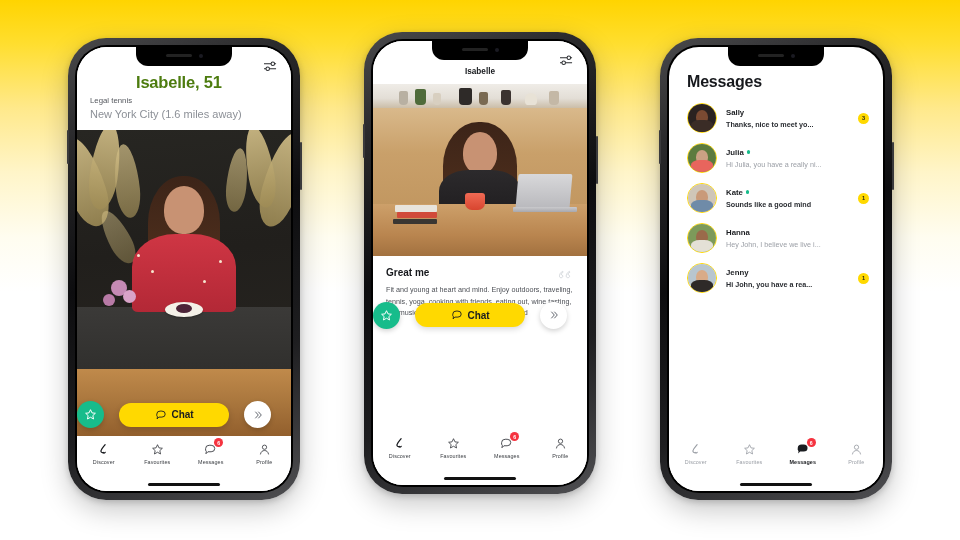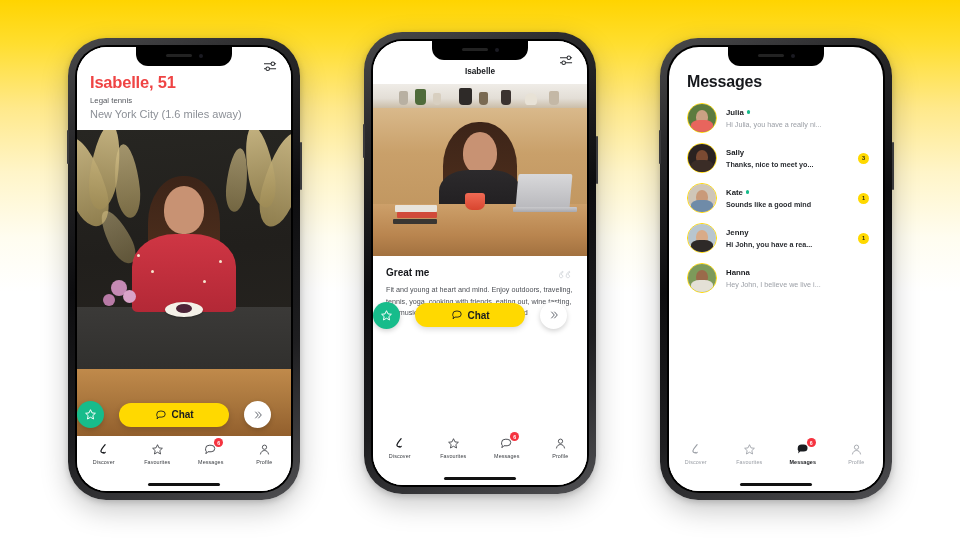--- a/index.html
+++ b/index.html
@@ -69,22 +69,23 @@
     position: relative;
     flex: 0 0 auto;
     background: #fff;
     z-index: 20;
   }
   .filter-icon {
     position: absolute; right: 13px; top: 12px;
     width: 15px; height: 13px;
   }
   .profile-name {
-    font-size: 16.5px; font-weight: 700; color: #ef4444;
+    font-size: 16.5px; font-weight: 700; color: #4d7c0f;
     letter-spacing: -0.2px;
+    margin-left: 46px;
   }
   .profile-job { font-size: 7.8px; color: #55585e; margin-top: 4px; }
   .profile-loc { font-size: 11px; color: #8c9097; margin-top: 3px; }
 
   .photo { position: relative; flex: 1 1 auto; overflow: hidden; }
 
   
   .actions {
     position: absolute; left: 0; right: 0; bottom: 8px;
     display: flex; align-items: center; gap: 15px;
@@ -470,93 +471,93 @@
         <div class="notch">
           <span class="speaker"></span>
           <span class="camdot"></span>
         </div>
 
         <div class="msg-title">Messages</div>
 
         <div class="msg-list" id="msg-list">
             <div class="msg-row">
               <div class="avatar">
+                <div class="avatar-inner" style="background: rgb(42, 34, 32);">
+                  <div style="position: absolute; left: 50%; transform: translateX(-50%); top: 6px; width: 12px; height: 14px; border-radius: 50% 50% 45% 45%; background: rgb(122, 74, 50);"></div>
+                  <div style="position: absolute; left: 50%; transform: translateX(-50%); bottom: 0px; width: 22px; height: 12px; border-radius: 40% 40% 0px 0px; background: rgb(58, 44, 38);"></div>
+                </div>
+              </div>
+              <div class="msg-body">
+                <div class="msg-name">
+                  <span>Sally</span>
+                </div>
+                <div class="msg-prev unread">Thanks, nice to meet yo...</div>
+              </div>
+              <div class="msg-badge">3</div>
+            </div>
+            <div class="msg-row">
+              <div class="avatar">
                 <div class="avatar-inner" style="background: rgb(92, 123, 62);">
                   <div style="position: absolute; left: 50%; transform: translateX(-50%); top: 6px; width: 12px; height: 14px; border-radius: 50% 50% 45% 45%; background: rgb(202, 161, 131);"></div>
                   <div style="position: absolute; left: 50%; transform: translateX(-50%); bottom: 0px; width: 22px; height: 12px; border-radius: 40% 40% 0px 0px; background: rgb(232, 101, 93);"></div>
                 </div>
               </div>
               <div class="msg-body">
                 <div class="msg-name">
                   <span>Julia</span>
                   <span class="online-dot"></span>
                 </div>
                 <div class="msg-prev">Hi Julia, you have a really ni...</div>
               </div>
-            </div>
-            <div class="msg-row">
-              <div class="avatar">
-                <div class="avatar-inner" style="background: rgb(42, 34, 32);">
-                  <div style="position: absolute; left: 50%; transform: translateX(-50%); top: 6px; width: 12px; height: 14px; border-radius: 50% 50% 45% 45%; background: rgb(122, 74, 50);"></div>
-                  <div style="position: absolute; left: 50%; transform: translateX(-50%); bottom: 0px; width: 22px; height: 12px; border-radius: 40% 40% 0px 0px; background: rgb(58, 44, 38);"></div>
-                </div>
-              </div>
-              <div class="msg-body">
-                <div class="msg-name">
-                  <span>Sally</span>
-                </div>
-                <div class="msg-prev unread">Thanks, nice to meet yo...</div>
-              </div>
-              <div class="msg-badge">3</div>
             </div>
             <div class="msg-row">
               <div class="avatar">
                 <div class="avatar-inner" style="background: rgb(207, 198, 184);">
                   <div style="position: absolute; left: 50%; transform: translateX(-50%); top: 6px; width: 12px; height: 14px; border-radius: 50% 50% 45% 45%; background: rgb(201, 154, 121);"></div>
                   <div style="position: absolute; left: 50%; transform: translateX(-50%); bottom: 0px; width: 22px; height: 12px; border-radius: 40% 40% 0px 0px; background: rgb(111, 139, 168);"></div>
                 </div>
               </div>
               <div class="msg-body">
                 <div class="msg-name">
                   <span>Kate</span>
                   <span class="online-dot"></span>
                 </div>
                 <div class="msg-prev unread">Sounds like a good mind</div>
               </div>
               <div class="msg-badge">1</div>
             </div>
             <div class="msg-row">
               <div class="avatar">
+                <div class="avatar-inner" style="background: rgb(125, 154, 90);">
+                  <div style="position: absolute; left: 50%; transform: translateX(-50%); top: 6px; width: 12px; height: 14px; border-radius: 50% 50% 45% 45%; background: rgb(154, 106, 74);"></div>
+                  <div style="position: absolute; left: 50%; transform: translateX(-50%); bottom: 0px; width: 22px; height: 12px; border-radius: 40% 40% 0px 0px; background: rgb(228, 224, 214);"></div>
+                </div>
+              </div>
+              <div class="msg-body">
+                <div class="msg-name">
+                  <span>Hanna</span>
+                </div>
+                <div class="msg-prev">Hey John, I believe we live i...</div>
+              </div>
+            </div>
+            <div class="msg-row">
+              <div class="avatar">
                 <div class="avatar-inner" style="background: rgb(184, 198, 207);">
                   <div style="position: absolute; left: 50%; transform: translateX(-50%); top: 6px; width: 12px; height: 14px; border-radius: 50% 50% 45% 45%; background: rgb(217, 171, 136);"></div>
                   <div style="position: absolute; left: 50%; transform: translateX(-50%); bottom: 0px; width: 22px; height: 12px; border-radius: 40% 40% 0px 0px; background: rgb(46, 42, 40);"></div>
                 </div>
               </div>
               <div class="msg-body">
                 <div class="msg-name">
                   <span>Jenny</span>
                 </div>
                 <div class="msg-prev unread">Hi John, you have a rea...</div>
               </div>
               <div class="msg-badge">1</div>
             </div>
-            <div class="msg-row">
-              <div class="avatar">
-                <div class="avatar-inner" style="background: rgb(125, 154, 90);">
-                  <div style="position: absolute; left: 50%; transform: translateX(-50%); top: 6px; width: 12px; height: 14px; border-radius: 50% 50% 45% 45%; background: rgb(154, 106, 74);"></div>
-                  <div style="position: absolute; left: 50%; transform: translateX(-50%); bottom: 0px; width: 22px; height: 12px; border-radius: 40% 40% 0px 0px; background: rgb(228, 224, 214);"></div>
-                </div>
-              </div>
-              <div class="msg-body">
-                <div class="msg-name">
-                  <span>Hanna</span>
-                </div>
-                <div class="msg-prev">Hey John, I believe we live i...</div>
-              </div>
-            </div>
           </div>
 
         <div class="tabbar">
           <div class="tab">
             <div class="tab-ico">
               <svg viewBox="0 0 20 20" width="13" height="13">
                 <path d="M12.5 2.5c-1.4 1.9-3.6 4.4-5 6.4-1.4 2-1.9 3.6-1 5 .7 1.1 2.3 1.4 3.4.6" fill="none" stroke="#9a9ea5" stroke-width="1.7" stroke-linecap="round"></path>
                 <path d="M9 14.8c1.1.8 2.8.5 3.6-.5" fill="none" stroke="#9a9ea5" stroke-width="1.7" stroke-linecap="round"></path>
               </svg>
             </div>

